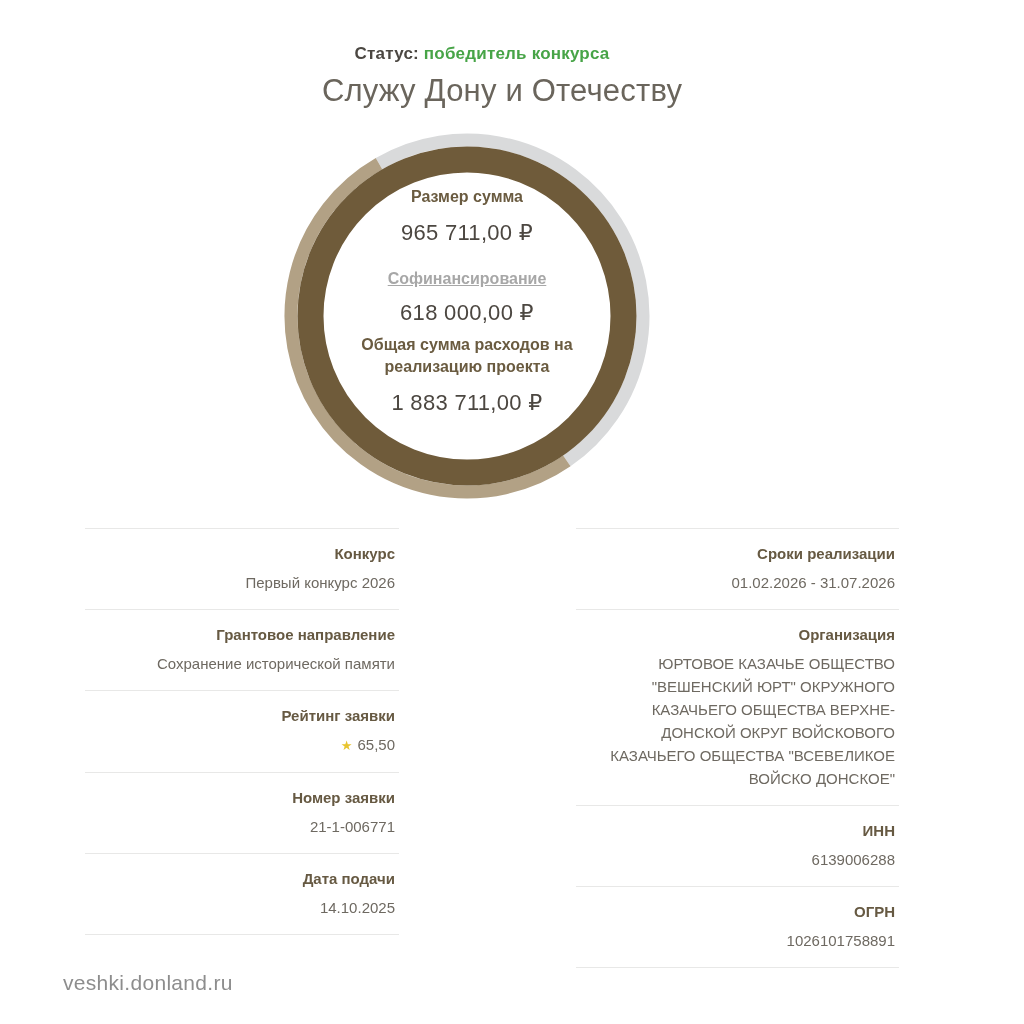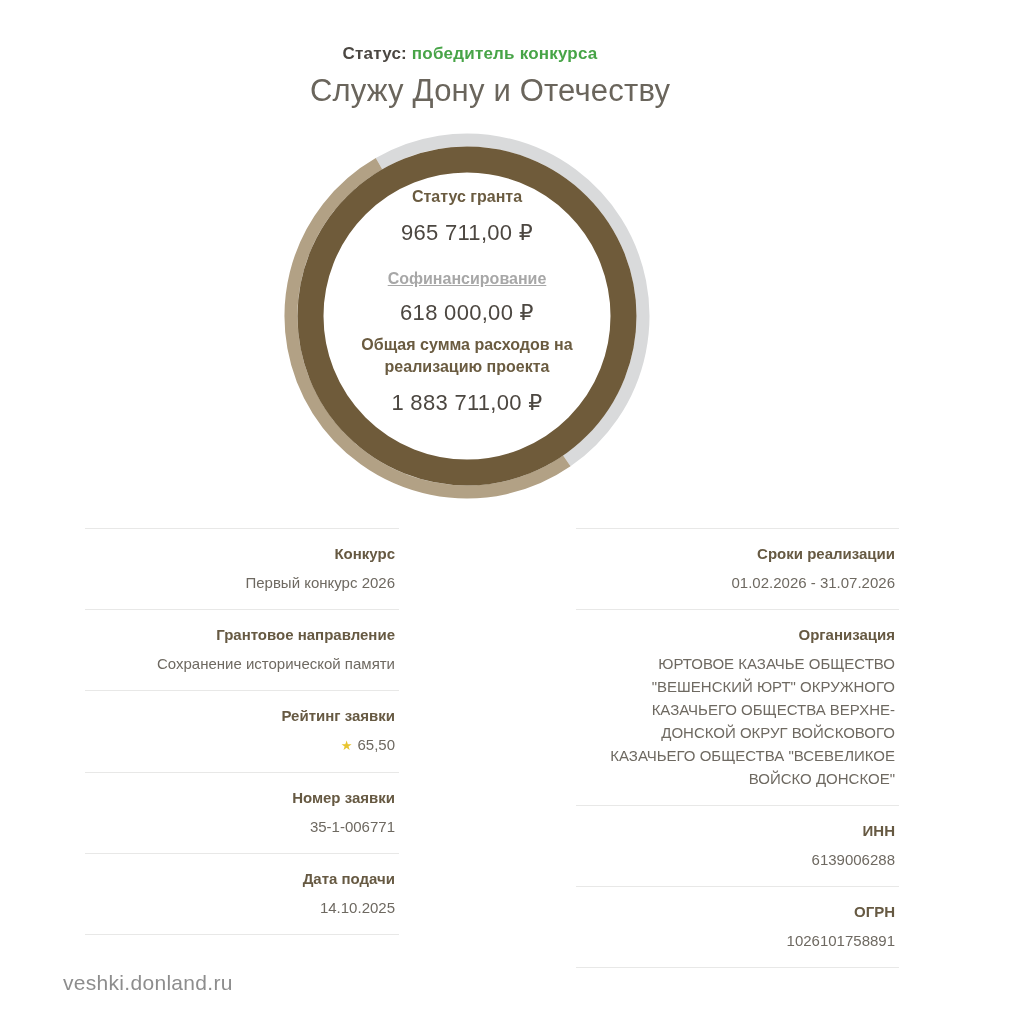--- a/index.html
+++ b/index.html
@@ -5,21 +5,21 @@
   * { margin:0; padding:0; box-sizing:border-box; }
   html,body { background:#ffffff; }
   body {
     width:1024px; height:1024px; position:relative; overflow:hidden;
     font-family:"Liberation Sans","DejaVu Sans",sans-serif;
     -webkit-font-smoothing:antialiased;
   }
   .page { position:absolute; inset:0; }
 
   
-  .header { position:absolute; left:0; top:44px; width:940px; text-align:center; }
+  .header { position:absolute; left:12px; top:44px; width:940px; text-align:center; }
   .status-line { font-size:17px; font-weight:700; letter-spacing:.2px; }
   .status-label { color:#4b4742; }
   .status-value { color:#47a447; }
   .title { margin-top:9px; font-size:31px; font-weight:400; color:#6a655c; letter-spacing:.2px;padding-left:40px; }
 
   
   .donut { position:absolute; left:284px; top:133px; width:366px; height:366px; }
   .donut svg { position:absolute; left:0; top:0; }
   .donut-center {
     position:absolute; inset:0; display:flex; flex-direction:column; align-items:center;
@@ -59,21 +59,21 @@
     <div class="title">Служу Дону и Отечеству</div>
   </div>
 
   <div class="donut">
     <svg id="donut-svg" width="366" height="366" viewBox="0 0 366 366">
       <path id="arc-cofin" fill="none" stroke-width="13" d="M 95.00 30.58 A 176 176 0 0 1 282.84 327.94" stroke="#d9dadb"></path>
       <path id="arc-grant" fill="none" stroke-width="13" d="M 282.84 327.94 A 176 176 0 1 1 95.00 30.58" stroke="#b2a185"></path>
       <circle id="inner-ring" cx="183" cy="183" r="156.5" fill="none" stroke-width="26" stroke="#6f5b3a"></circle>
     </svg>
     <div class="donut-center">
-      <div class="d-label">Статус гранта</div>
+      <div class="d-label">Размер сумма</div>
       <div class="d-value v1">965 711,00 ₽</div>
       <div class="d-label gray c1">Софинансирование</div>
       <div class="d-value v2">618 000,00 ₽</div>
       <div class="d-label total">Общая сумма расходов на реализацию проекта</div>
       <div class="d-value v3">1 883 711,00 ₽</div>
     </div>
   </div>
 
   <div class="col col-left" id="left-column">
       <div class="info-block">
@@ -83,21 +83,21 @@
       <div class="info-block">
         <div class="info-label">Грантовое направление</div>
         <div class="info-value"><span>Сохранение исторической памяти</span></div>
       </div>
       <div class="info-block">
         <div class="info-label">Рейтинг заявки</div>
         <div class="info-value"><span class="star">★</span><span>65,50</span></div>
       </div>
       <div class="info-block">
         <div class="info-label">Номер заявки</div>
-        <div class="info-value"><span>35-1-006771</span></div>
+        <div class="info-value"><span>21-1-006771</span></div>
       </div>
       <div class="info-block">
         <div class="info-label">Дата подачи</div>
         <div class="info-value"><span>14.10.2025</span></div>
       </div>
     </div>
   <div class="col col-right" id="right-column">
       <div class="info-block">
         <div class="info-label">Сроки реализации</div>
         <div class="info-value"><span>01.02.2026 - 31.07.2026</span></div>

